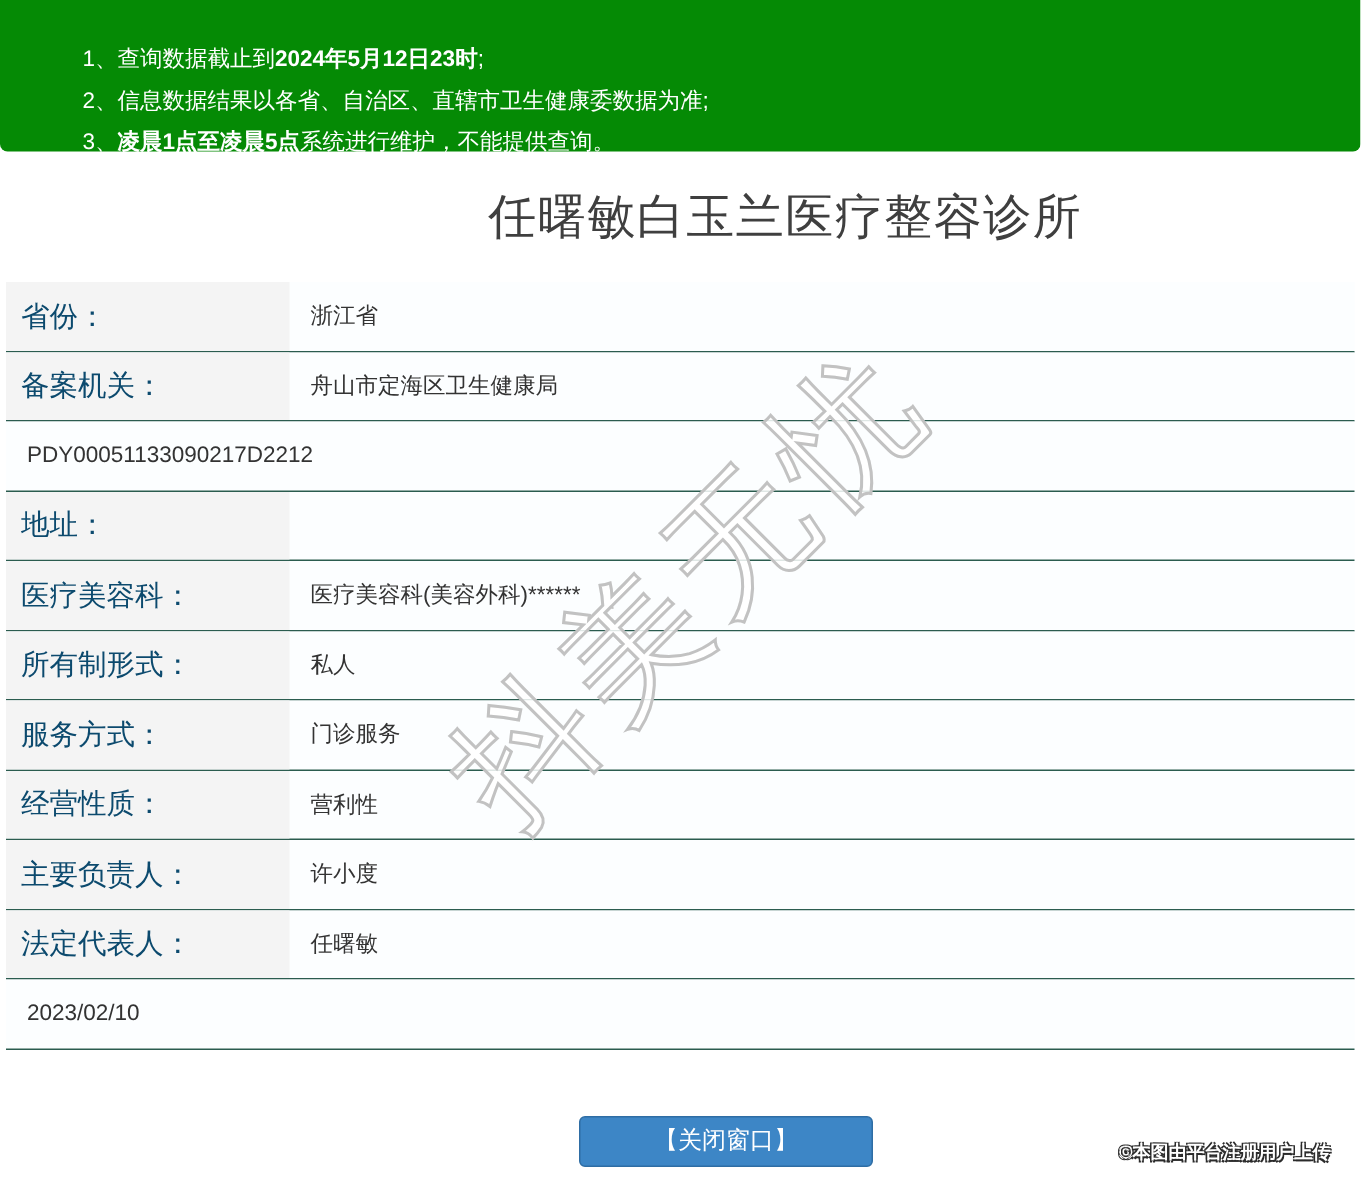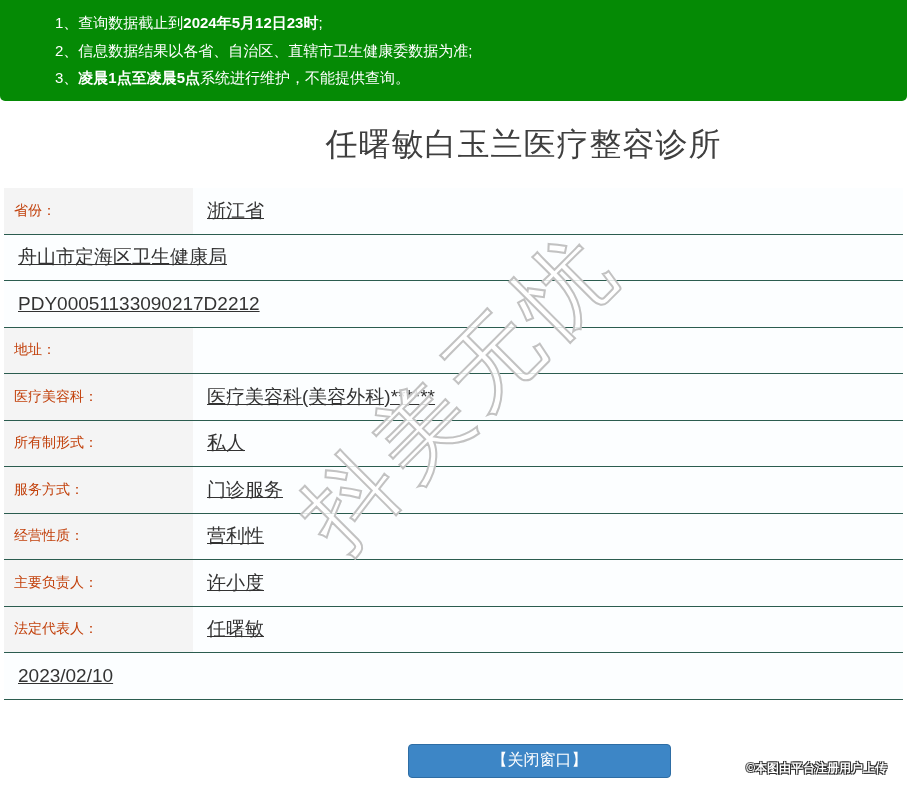--- a/index.html
+++ b/index.html
@@ -5,21 +5,21 @@
   html,body{margin:0;padding:0;}
   body{
     width:907px;height:785px;overflow:hidden;background:#ffffff;
     font-family:"Liberation Sans","DejaVu Sans",sans-serif;
     position:relative;
   }
   
   .notice{
     background:#058a05;color:#ffffff;
     height:101px;box-sizing:border-box;
-    padding:9px 10px 0 55px;
+    padding:26px 10px 0 55px;
     border-radius:0 0 5px 5px;
     font-size:15px;line-height:27.5px;
   }
   .notice b{font-weight:700;}
   
   .title-wrap{height:87px;display:flex;align-items:center;}
   .title{
     width:100%;text-align:center;margin:0 0 0 140px;
     font-size:32px;font-weight:400;color:#3f3f3f;letter-spacing:1px;
   }
@@ -27,39 +27,39 @@
   .table{margin:0 4px;position:relative;}
   .row{
     height:46.5px;box-sizing:border-box;
     border-bottom:1px solid #2b5c4f;
     display:flex;align-items:center;
     background:#fcfeff;
   }
   .cell-label{
     width:189px;align-self:stretch;display:flex;align-items:center;
     background:#f4f4f4;padding-left:10px;box-sizing:border-box;
-    font-size:14px;color:#c2410c;
+    font-size:19px;color:#0c4a6e;
   }
   .cell-value{
-    padding-left:14px;font-size:19px;color:#333333;text-decoration:underline;
+    padding-left:14px;font-size:15px;color:#333333;
   }
   
   .watermark{
     position:absolute;left:460px;top:392px;
     transform:translate(-50%,-50%) rotate(-45deg);
     font-size:92px;letter-spacing:8px;white-space:nowrap;
     color:rgba(255,255,255,0.85);
     -webkit-text-stroke:2px #c2c2c2;
     pointer-events:none;z-index:5;
   }
   
   .footer{position:relative;height:86px;}
   .close-btn{
-    position:absolute;left:408px;top:44px;
-    width:263px;height:34px;
+    position:absolute;left:386px;top:44px;
+    width:196px;height:34px;
     background:#3d86c6;border:1px solid #2e6da4;border-radius:4px;
     color:#ffffff;font-size:16px;
     font-family:"Liberation Sans","DejaVu Sans",sans-serif;
     cursor:pointer;
   }
   .copyright{
     position:absolute;right:20px;top:60px;
     font-size:12px;font-weight:700;color:#ffffff;
     text-shadow:-1px -1px 0 #2b2b2b,1px -1px 0 #2b2b2b,-1px 1px 0 #2b2b2b,1px 1px 0 #2b2b2b;
   }
@@ -76,20 +76,21 @@
 <div class="title-wrap">
   <h1 class="title">任曙敏白玉兰医疗整容诊所</h1>
 </div>
 
 <div class="table">
   <div class="row">
     <div class="cell-label">省份：</div>
     <div class="cell-value">浙江省</div>
   </div>
   <div class="row">
+    <div class="cell-label">备案机关：</div>
     <div class="cell-value">舟山市定海区卫生健康局</div>
   </div>
   <div class="row">
     <div class="cell-value">PDY00051133090217D2212</div>
   </div>
   <div class="row">
     <div class="cell-label">地址：</div>
   </div>
   <div class="row">
     <div class="cell-label">医疗美容科：</div>

